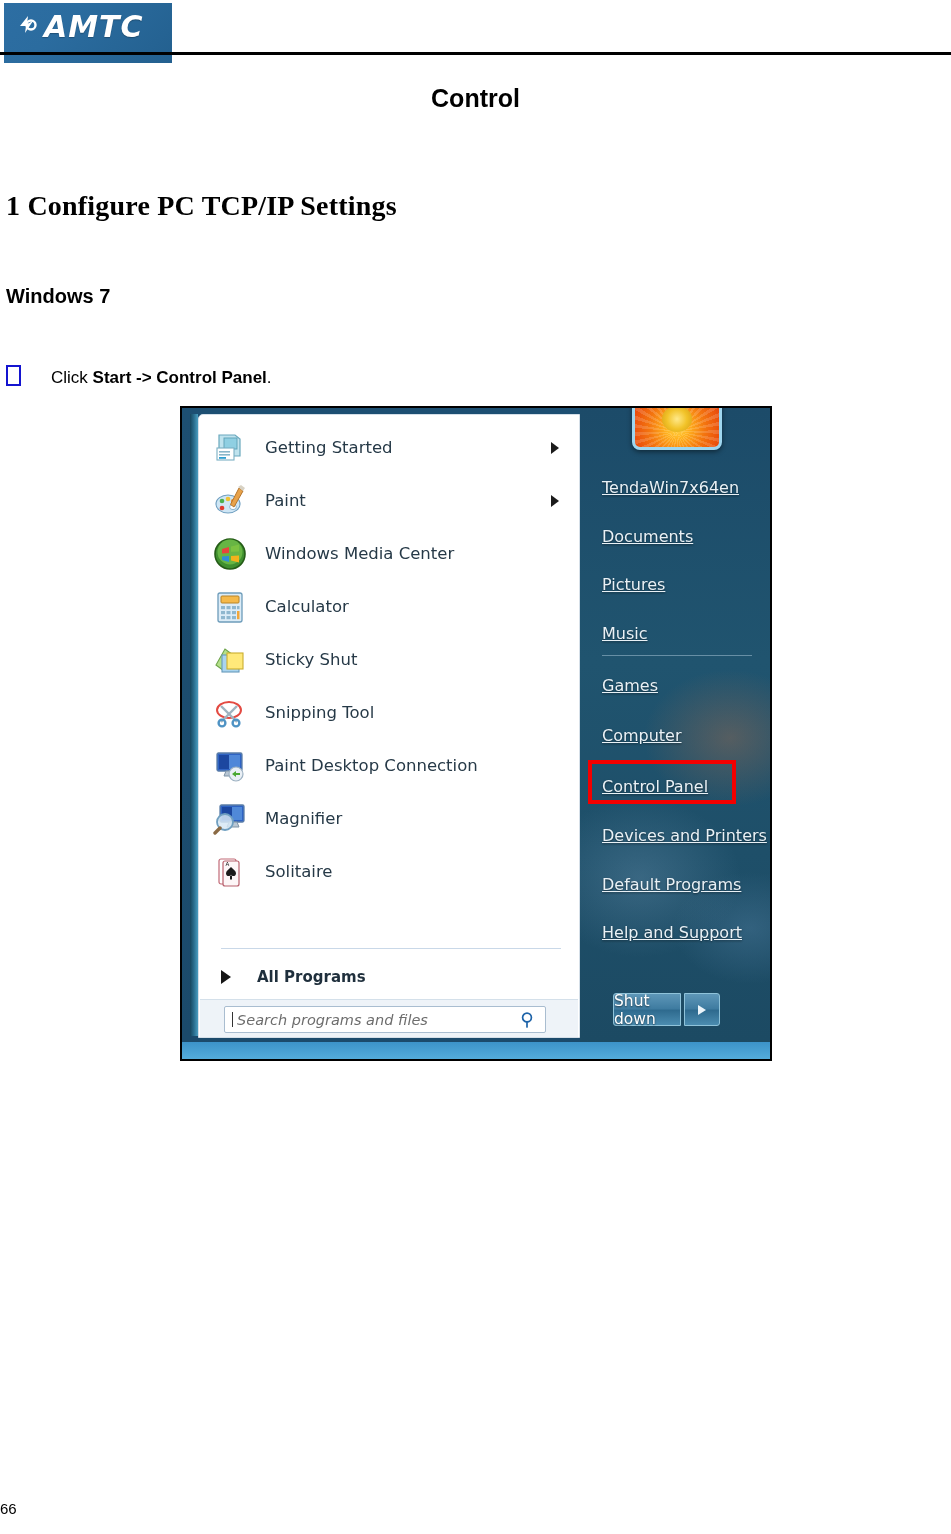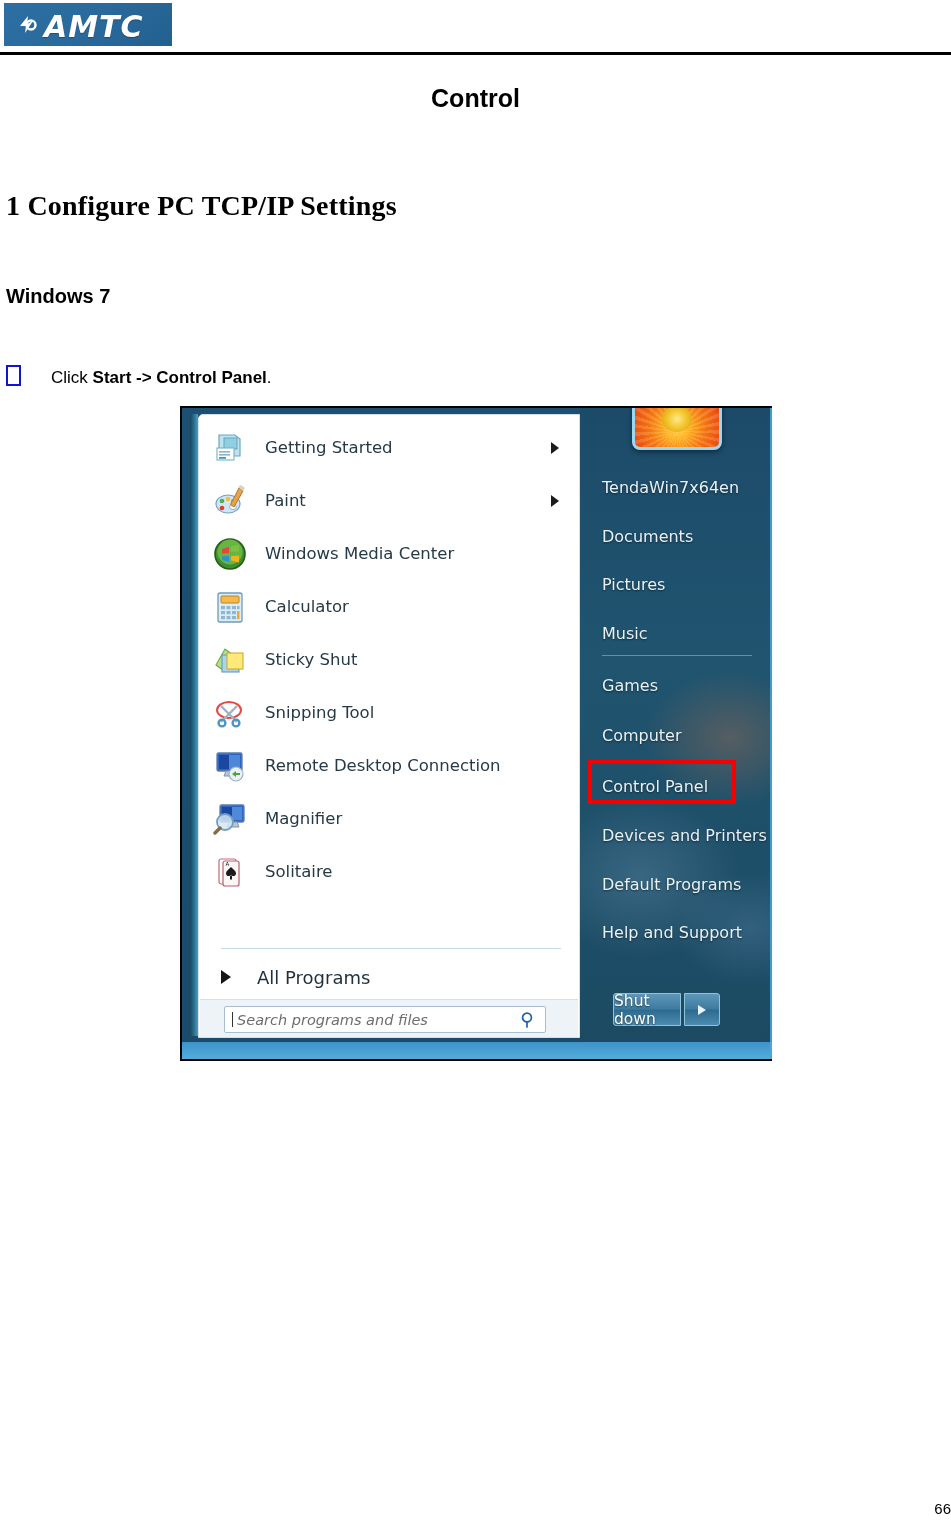--- a/index.html
+++ b/index.html
@@ -19,21 +19,21 @@
   .page-header {
     position: absolute;
     left: 0; top: 0;
     width: 951px;
     height: 56px;
   }
   .logo-box {
     position: absolute;
     left: 4px; top: 3px;
     width: 168px;
-    height: 43px;
+    height: 60px;
     background: linear-gradient(135deg,#2d6ea3 0%, #2b6c9f 35%, #23608f 100%);
     overflow: hidden;
   }
   .logo-mark {
     position: absolute;
     left: 12px; top: 10px;
     width: 28px; height: 28px;
   }
   .logo-text {
     position: absolute;
@@ -97,21 +97,21 @@
     border: 2px solid #1414d0;
     vertical-align: -3px;
     margin-right: 30px;
   }
   .bullet-line b { font-weight: bold; }
 
   .page-number {
     position: absolute;
     left: 0; top: 1500px;
     width: 951px;
-    text-align: right;
+    text-align: left;
     font-family: "Liberation Sans", sans-serif;
     font-size: 15px;
     color: #000;
   }
 
   
   .startmenu-shot {
     position: absolute;
     left: 180px; top: 406px;
     width: 592px;
@@ -120,21 +120,20 @@
     box-sizing: border-box;
     overflow: hidden;
   }
   .sm-inner {
     position: absolute;
     left: 2px; top: 2px;
     width: 588px;
     height: 651px;
     background: linear-gradient(180deg,#2b7cb5 0%, #3d93c9 45%, #4ea6d8 100%);
     overflow: hidden;
-    padding-left: 40px;
   }
   
   .sm-frame {
     position: absolute;
     left: 0px; top: 0px;
     width: 588px;
     height: 634px;
     background: linear-gradient(180deg,#1d4f72 0%, #1b4a6b 100%);
     border-right: 2px solid #3f9ccb;
   }
@@ -206,22 +205,23 @@
   .sm-allprograms .tri {
     margin-left: 22px;
     margin-right: 26px;
     width: 0; height: 0;
     border-left: 10px solid #161616;
     border-top: 7px solid transparent;
     border-bottom: 7px solid transparent;
   }
   .sm-allprograms .lbl {
     font-family: "DejaVu Sans", sans-serif;
-    font-size: 18px;
+    font-size: 15px;
     color: #1f2f3c;
+    font-weight: bold;
   }
   .sm-searchzone {
     position: absolute;
     left: 1px; top: 584px;
     width: 378px; height: 37px;
     background: #eef3f8;
     border-top: 1px solid #d4e0ea;
   }
   .sm-searchbox {
     position: absolute;
@@ -297,20 +297,21 @@
     display: flex;
     align-items: center;
   }
   .sm-ritem .lbl {
     font-family: "DejaVu Sans", sans-serif;
     font-size: 16px;
     color: #e9f1f6;
     margin-left: 22px;
     white-space: nowrap;
     text-shadow: 0 1px 2px rgba(0,0,0,.5);
+    text-decoration: underline;
   }
   .sm-rdivider {
     position: absolute;
     left: 22px;
     width: 150px; height: 1px;
     background: rgba(190,215,230,.45);
   }
   .sm-highlight {
     position: absolute;
     box-sizing: border-box;
@@ -494,21 +495,21 @@
         <span class="ico">
           <svg class="ic" viewBox="0 0 34 34">
             <rect x="4" y="4" width="25" height="18" rx="1.5" fill="#2f63c4" stroke="#5b7ea8" stroke-width="1.3"></rect>
             <path d="M6 6 h10 v14 h-10 z" fill="#1c47a0"></path>
             <path d="M16 6 h11 v14 h-11 z" fill="#4f87d8"></path>
             <path d="M13 22 h8 l2 5 h-12 z" fill="#b9c7d4" stroke="#7f93a6" stroke-width="1"></path>
             <circle cx="23" cy="25" r="7" fill="#e9eff5" stroke="#9db1c2" stroke-width="1.2"></circle>
             <path d="M19 25 l4-3 v2 h4 v2 h-4 v2 z" fill="#4aa832"></path>
           </svg>
         </span>
-        <span class="lbl">Remote Desktop Connection</span>
+        <span class="lbl">Paint Desktop Connection</span>
       </div>
 
       <div class="sm-item" style="top:377px">
         <span class="ico">
           <svg class="ic" viewBox="0 0 34 34">
             <rect x="7" y="3" width="24" height="17" rx="1.5" fill="#2f63c4" stroke="#5b7ea8" stroke-width="1.3"></rect>
             <path d="M9 5 h10 v13 h-10 z" fill="#1c47a0"></path>
             <path d="M19 5 h10 v13 h-10 z" fill="#5089d8"></path>
             <path d="M16 20 h8 l2 5 h-12 z" fill="#b9c7d4" stroke="#7f93a6" stroke-width="1"></path>
             <circle cx="12" cy="20" r="8" fill="#d6e8f4" fill-opacity=".85" stroke="#6f9fc0" stroke-width="1.8"></circle>

